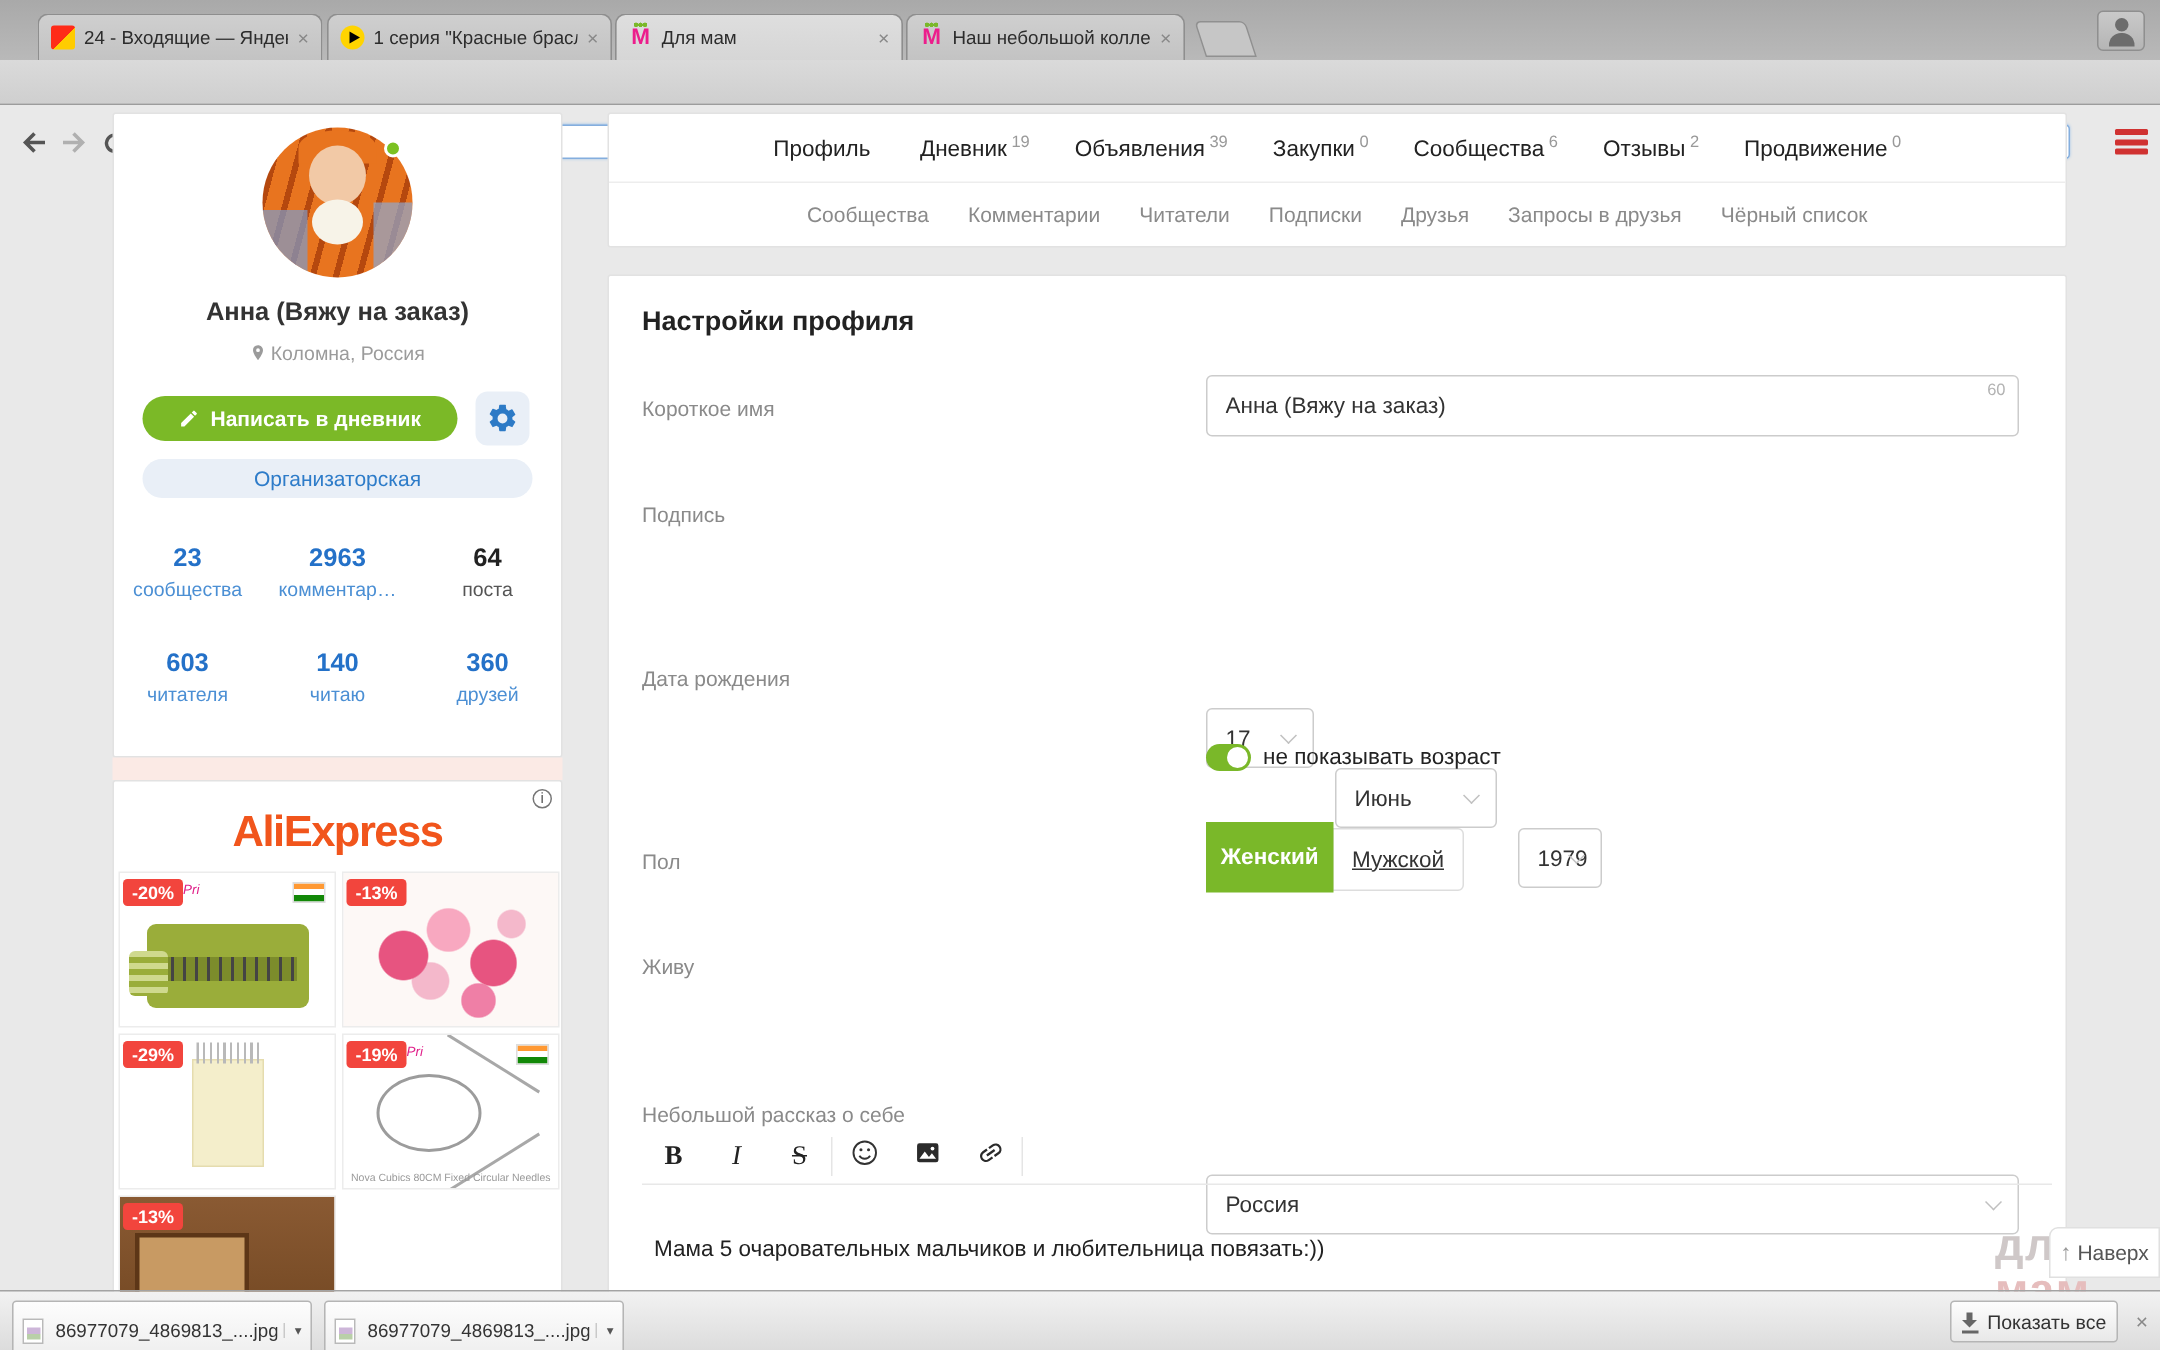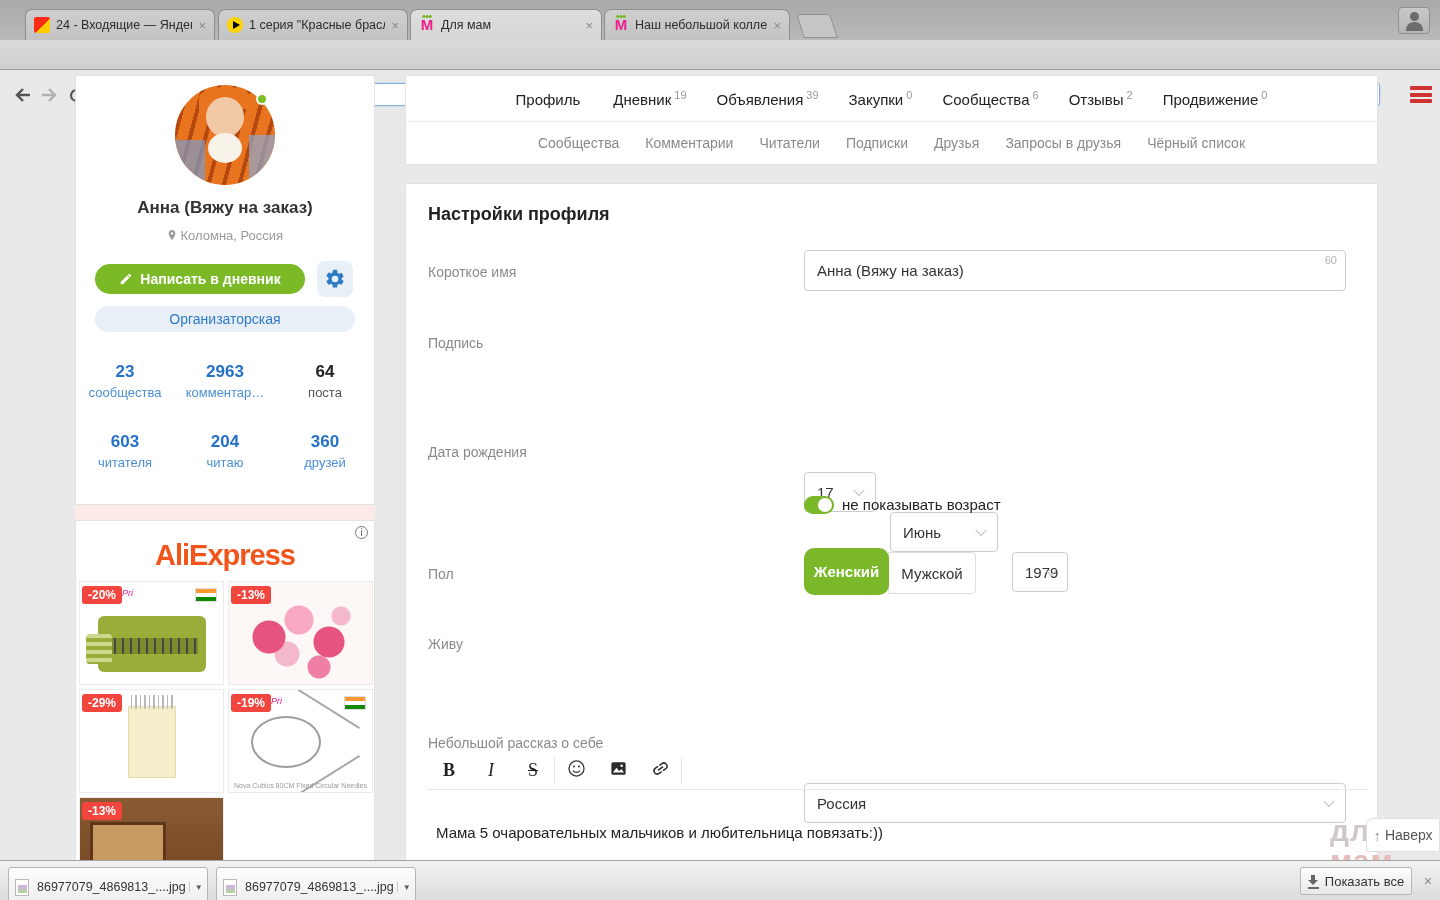--- a/index.html
+++ b/index.html
@@ -118,22 +118,22 @@
   .tbox textarea { width:100%; height:100%; border:none; outline:none; resize:none; font-size:15px; color:#333; padding:10px 12px; font-family:"Liberation Sans",sans-serif; background:transparent; }
   .tbox textarea::placeholder, .tbox input::placeholder { color:#b0b0b0; }
   .resize-grip { position:absolute; right:2px; bottom:2px; width:9px; height:9px;
     background:linear-gradient(135deg,transparent 0 50%,#aaa 50% 55%,transparent 55% 70%,#aaa 70% 75%,transparent 75%); }
   .selbox { border:1px solid #ccc; border-radius:4px; background:#fff; display:flex; align-items:center; padding:0 12px; font-size:15px; color:#333; position:relative; }
   .chev { position:absolute; right:12px; top:50%; width:8px; height:8px; border-right:1.5px solid #c0c0c0; border-bottom:1.5px solid #c0c0c0; transform:translateY(-70%) rotate(45deg); }
   #toggle { position:absolute; left:398px; top:312px; width:30px; height:18px; border-radius:9px; background:#7ab829; }
   #toggle .knob { position:absolute; right:2px; top:2px; width:14px; height:14px; border-radius:50%; background:#fff; }
   #toggle-label { position:absolute; left:436px; top:312px; font-size:15px; color:#222; }
   .seg { position:absolute; top:368px; height:42px; display:flex; align-items:center; justify-content:center; font-size:15px; }
-  #seg-female { left:398px; width:85px; top:364px; height:47px; background:#7ab829; color:#fff; font-weight:bold; border-radius:10px; z-index:2; }
-  #seg-male { left:482px; width:88px; background:#fff; border:1px solid #ddd; border-radius:0 4px 4px 0; color:#333; }
+  #seg-female { left:398px; width:85px; top:364px; height:47px; background:#7ab829; color:#fff; font-weight:bold; border-radius:0; z-index:2; }
+  #seg-male { left:482px; width:88px; background:#fff; border:1px solid #ddd; border-radius:0 4px 4px 0; color:#333;text-decoration:underline; }
 
   #about-toolbar { position:absolute; left:22px; top:570px; width:940px; height:36px; display:flex; align-items:center; border-bottom:1px solid #e8e8e8; padding-bottom:2px; }
   .tb-btn { width:42px; text-align:center; font-family:"Liberation Serif",serif; font-size:18px; color:#222; }
   .tb-sep { width:1px; height:26px; background:#e5e5e5; }
   #about-text { position:absolute; left:30px; top:640px; font-size:15px; color:#222; width:900px; }
 
   
   #watermark { left:1330px; top:816px; z-index:1; font-weight:bold; font-size:30px; line-height:30px; letter-spacing:1px; }
   #watermark .w1 { color:#cfc8c8; }
   #watermark .w2 { color:#e6bdbd; }
@@ -260,21 +260,21 @@
       <div class="v dark">64</div>
       <div class="l dark">поста</div>
     </div>
 </div>
 <div class="stat-row abs" style="top:432px;">
   <div class="stat">
       <div class="v">603</div>
       <div class="l">читателя</div>
     </div>
   <div class="stat">
-      <div class="v">204</div>
+      <div class="v">140</div>
       <div class="l">читаю</div>
     </div>
   <div class="stat">
       <div class="v">360</div>
       <div class="l">друзей</div>
     </div>
 </div>
 
 <div id="ad-strip" class="abs"></div>
 <div id="ad-panel" class="panel abs">

